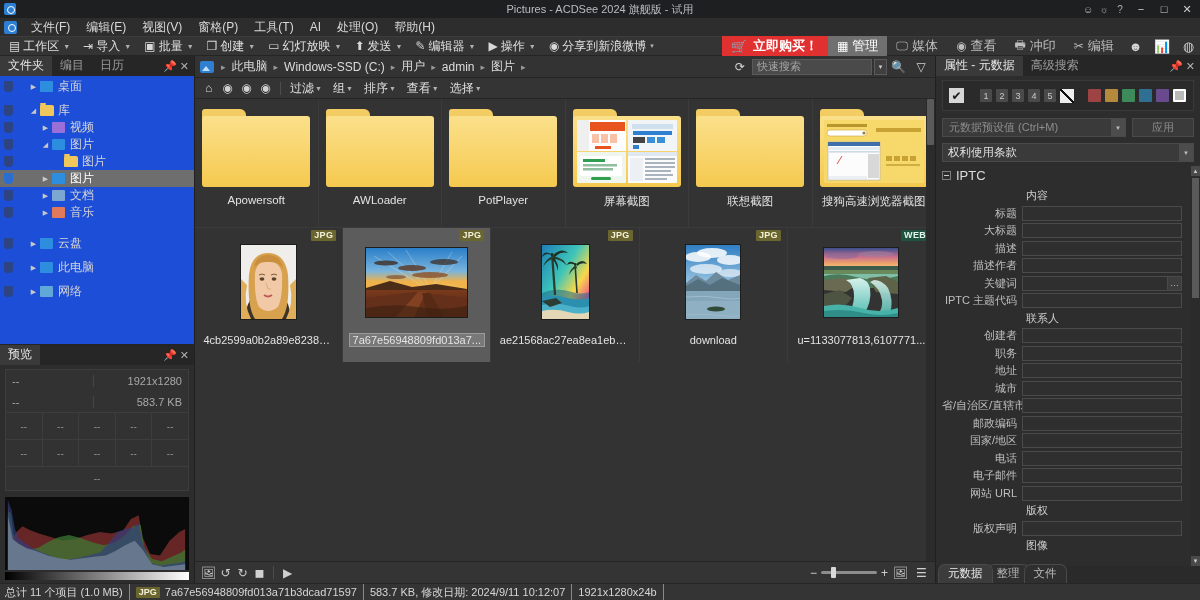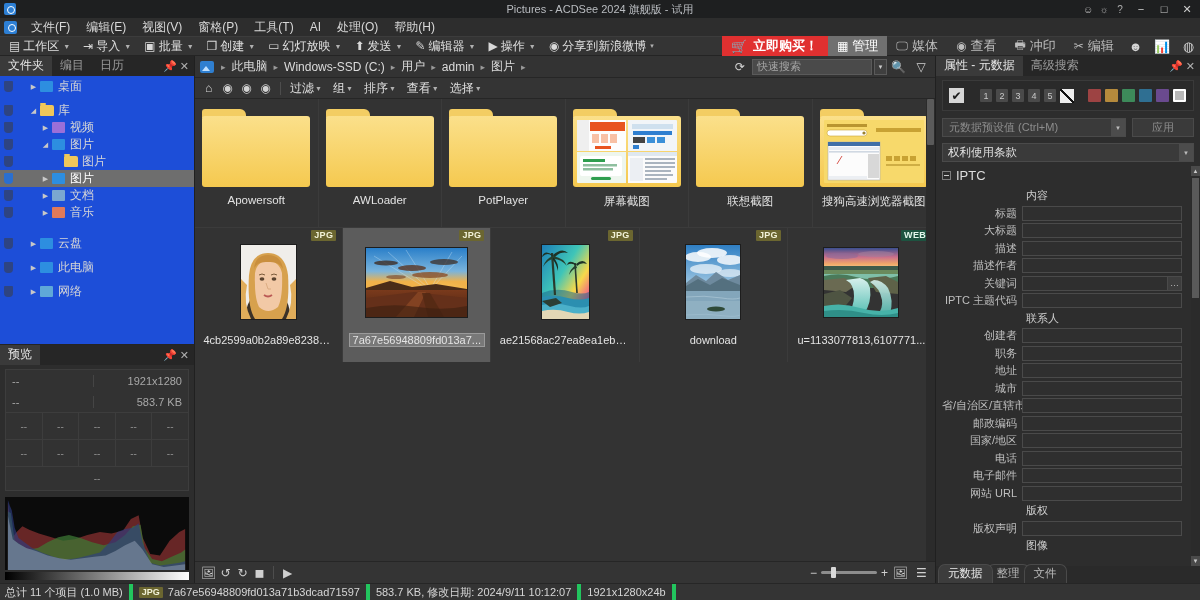--- a/index.html
+++ b/index.html
@@ -178,21 +178,21 @@
   .meta-sb .bar{position:absolute;top:12px;left:1px;width:7px;height:120px;background:#5a5a5a;}
 
   .rt-bottom { height:17px; background:#2a2a2a; display:flex; align-items:flex-end; padding-left:2px; flex:none;}
   .rtab2 { font-size:11.5px; color:#b8b8b8; padding:1px 9px 2px; border:1px solid #4a4a4a;
            border-bottom:none; border-radius:7px 7px 0 0; margin-right:-6px; background:#2f2f2f;}
   .rtab2.active{ background:#3c3c3c; color:#eee; z-index:3;}
 
   
   .statusbar { height:17px; background:#343434; display:flex; align-items:center; font-size:11px; color:#d6d6d6;
                border-top:1px solid #262626; flex:none;}
-  .sb-seg { padding:0 6px; height:17px; display:flex; align-items:center; gap:5px; border-right:4px solid #22c55e;}
+  .sb-seg { padding:0 6px; height:17px; display:flex; align-items:center; gap:5px; border-right:1px solid #22c55e;}
   .sb-seg:first-child{padding-left:5px;}
   .sb-badge{font-size:9px;font-weight:bold;background:#6b6630;color:#f2f2d8;padding:0 3px;line-height:11px;border-radius:1px;}
   .gi { font-style:normal; }
 </style>
 </head>
 <body>
 
 <div class="app">
 
   <div class="titlebar">

